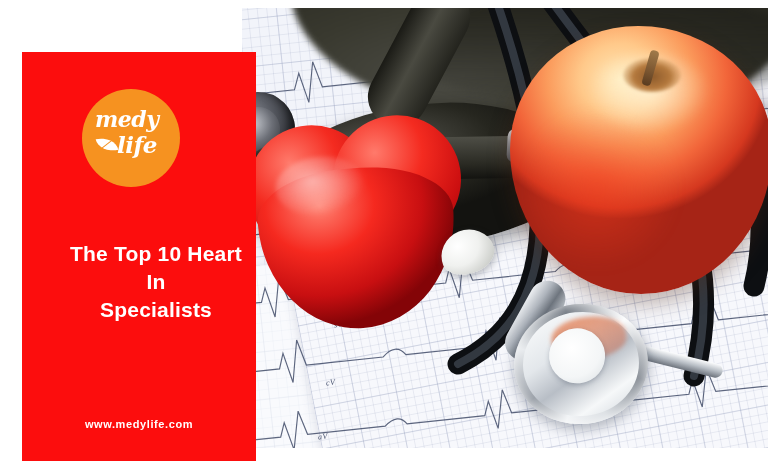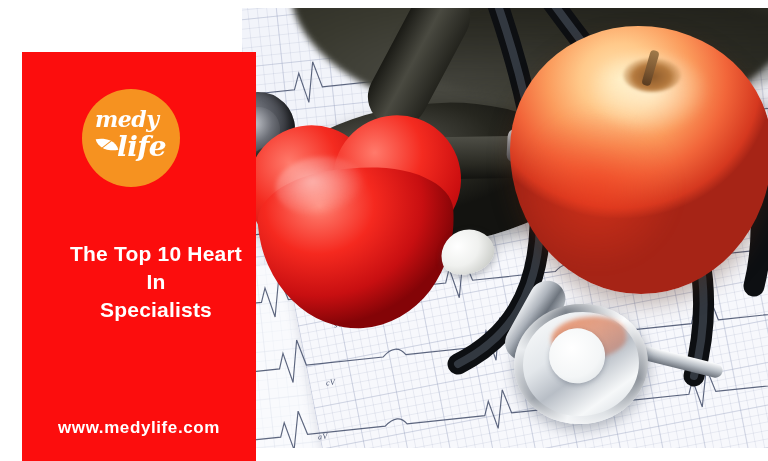--- a/index.html
+++ b/index.html
@@ -396,21 +396,21 @@
     letter-spacing: -0.5px;
     line-height: 1;
   }
   .logo-word-bottom {
     position: absolute;
     left: 24px;
     top: 24px;
     font-family: "DejaVu Serif", serif;
     font-weight: 700;
     font-style: italic;
-    font-size: 28px;
+    font-size: 23px;
     color: #ffffff;
     letter-spacing: -0.5px;
     line-height: 1;
   }
   .logo-leaf {
     position: absolute;
     left: 4px;
     top: 28px;
     width: 20px;
     height: 15px;
@@ -443,21 +443,21 @@
   }
   .headline .line { display: block; white-space: pre; padding-left: 34px; }
 
   .site-url {
     position: absolute;
     left: 0;
     top: 366px;
     width: 234px;
     text-align: center;
     color: #ffffff;
-    font-size: 17px;
+    font-size: 11px;
     font-weight: 700;
     letter-spacing: 0.6px;
   }
 </style>
 </head>
 <body>
 
 <div class="banner">
 
   <div class="photo">

